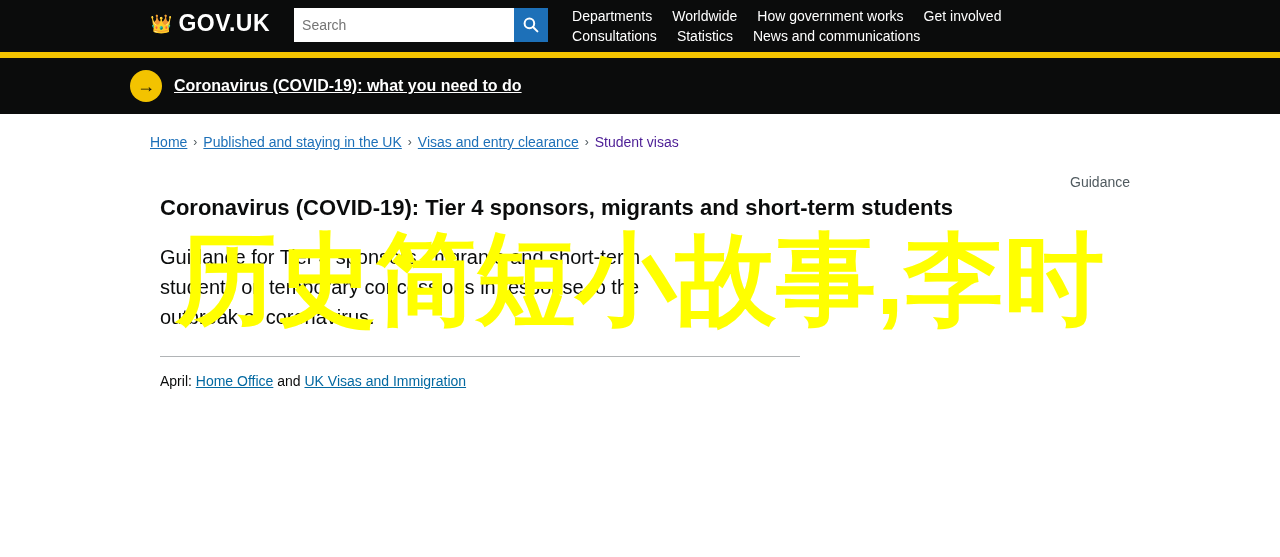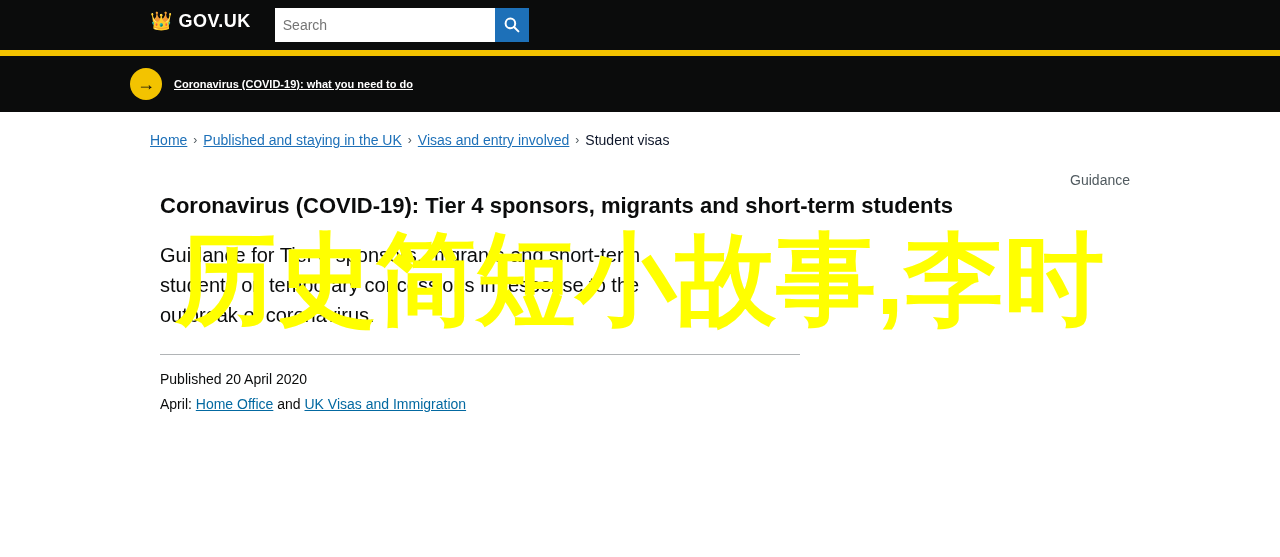--- a/index.html
+++ b/index.html
@@ -26,21 +26,21 @@
       text-decoration: none;
       white-space: nowrap;
       margin-top: 2px;
     }
     .crown-icon {
       color: #fff;
       font-size: 18px;
     }
     .logo-text {
       color: #fff;
-      font-size: 18px;
+      font-size: 23px;
       font-weight: bold;
       letter-spacing: 0.5px;
     }
     .search-area {
       display: flex;
       align-items: center;
       gap: 0;
       flex-shrink: 0;
     }
     .search-input {
@@ -116,21 +116,21 @@
     }
     .covid-arrow-circle span {
       color: #0b0c0c;
       font-size: 18px;
       font-weight: bold;
       line-height: 1;
     }
     .covid-link {
       color: #fff;
       text-decoration: underline;
-      font-size: 11px;
+      font-size: 16px;
       font-weight: bold;
     }
 
     
     .main-content {
       max-width: 1020px;
       margin: 0 auto;
       padding: 20px 20px 40px 20px;
     }
 
@@ -145,21 +145,21 @@
     }
     .breadcrumb a {
       color: #1d70b8;
       text-decoration: underline;
     }
     .breadcrumb .sep {
       color: #505a5f;
       font-size: 12px;
     }
     .breadcrumb .current {
-      color: #0f172a;
+      color: #4c1d95;
       text-decoration: none;
     }
 
     
     .guidance-section {
       padding-left: 10px;
     }
     .guidance-label {
       font-size: 14px;
       color: #505a5f;
@@ -228,20 +228,33 @@
     </a>
     <div class="search-area">
       <input class="search-input" type="text" placeholder="Search" style="">
       <button class="search-btn">
         <svg width="16" height="16" viewBox="0 0 20 20" fill="none">
           <circle cx="8" cy="8" r="6" stroke="white" stroke-width="2.5"></circle>
           <line x1="12.5" y1="12.5" x2="18" y2="18" stroke="white" stroke-width="2.5" stroke-linecap="round"></line>
         </svg>
       </button>
     </div>
+    <nav class="nav-links">
+      <div class="nav-row">
+        <a class="nav-link" href="#">Departments</a>
+        <a class="nav-link" href="#">Worldwide</a>
+        <a class="nav-link" href="#">How government works</a>
+        <a class="nav-link" href="#">Get involved</a>
+      </div>
+      <div class="nav-row">
+        <a class="nav-link" href="#">Consultations</a>
+        <a class="nav-link" href="#">Statistics</a>
+        <a class="nav-link" href="#">News and communications</a>
+      </div>
+    </nav>
   </div>
 </div>
 
 <div class="yellow-strip"></div>
 
 <div class="covid-banner">
   <div class="covid-banner-inner">
     <div class="covid-arrow-circle">
       <span>→</span>
     </div>
@@ -249,37 +262,33 @@
   </div>
 </div>
 
 <div class="main-content">
 
   <nav class="breadcrumb">
     <a href="#">Home</a>
     <span class="sep">›</span>
     <a href="#">Published and staying in the UK</a>
     <span class="sep">›</span>
-    <a href="#">Visas and entry involved</a>
+    <a href="#">Visas and entry clearance</a>
     <span class="sep">›</span>
     <span class="current">Student visas</span>
   </nav>
 
   <div class="guidance-section">
     <p class="guidance-label">Guidance</p>
     <h1 class="page-title">Coronavirus (COVID-19): Tier 4 sponsors, migrants and short-term students</h1>
     <p class="page-description">Guidance for Tier 4 sponsors, migrants and short-term students on temporary concessions in response to the outbreak of coronavirus.</p>
 
     <hr class="divider">
 
     <div class="meta-info">
-      <div>
-        <span class="label">Published</span>
-        <span>20 April 2020</span>
-      </div>
       <div>
         <span class="label">April:</span>
         <a href="#">Home Office</a>
         <span> and </span>
         <a href="#">UK Visas and Immigration</a>
       </div>
     </div>
   </div>
 
 </div>

